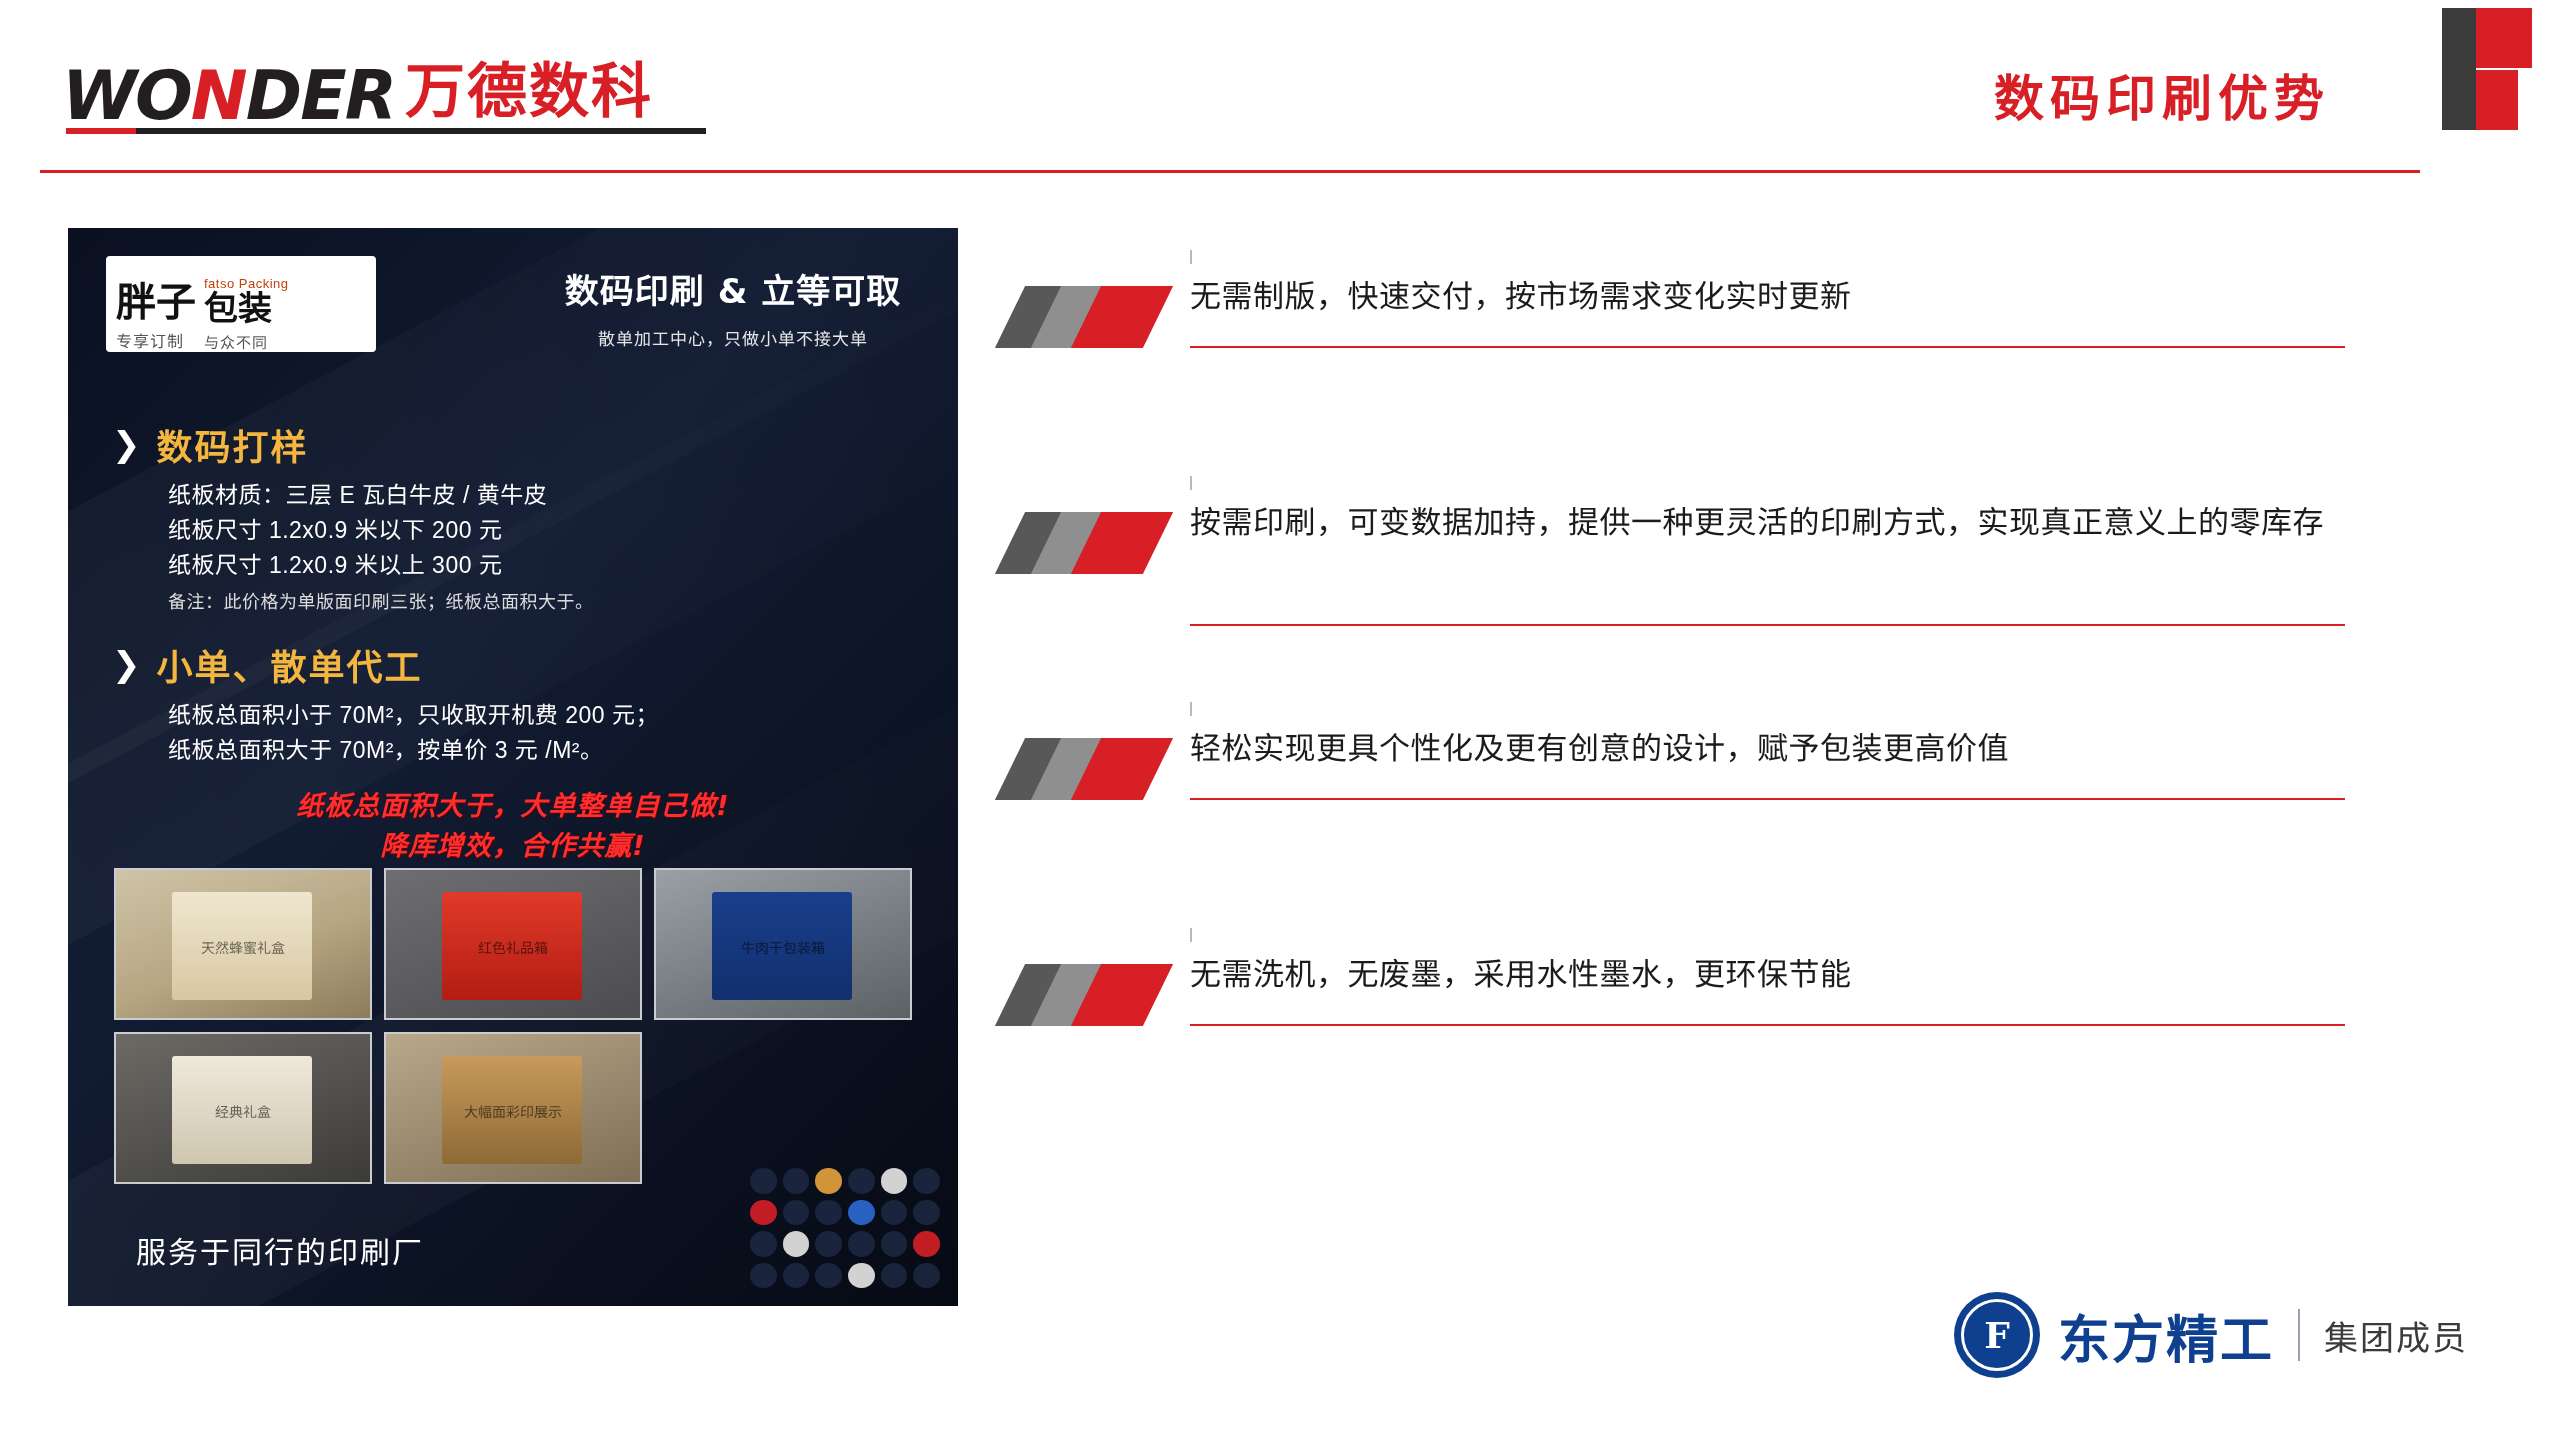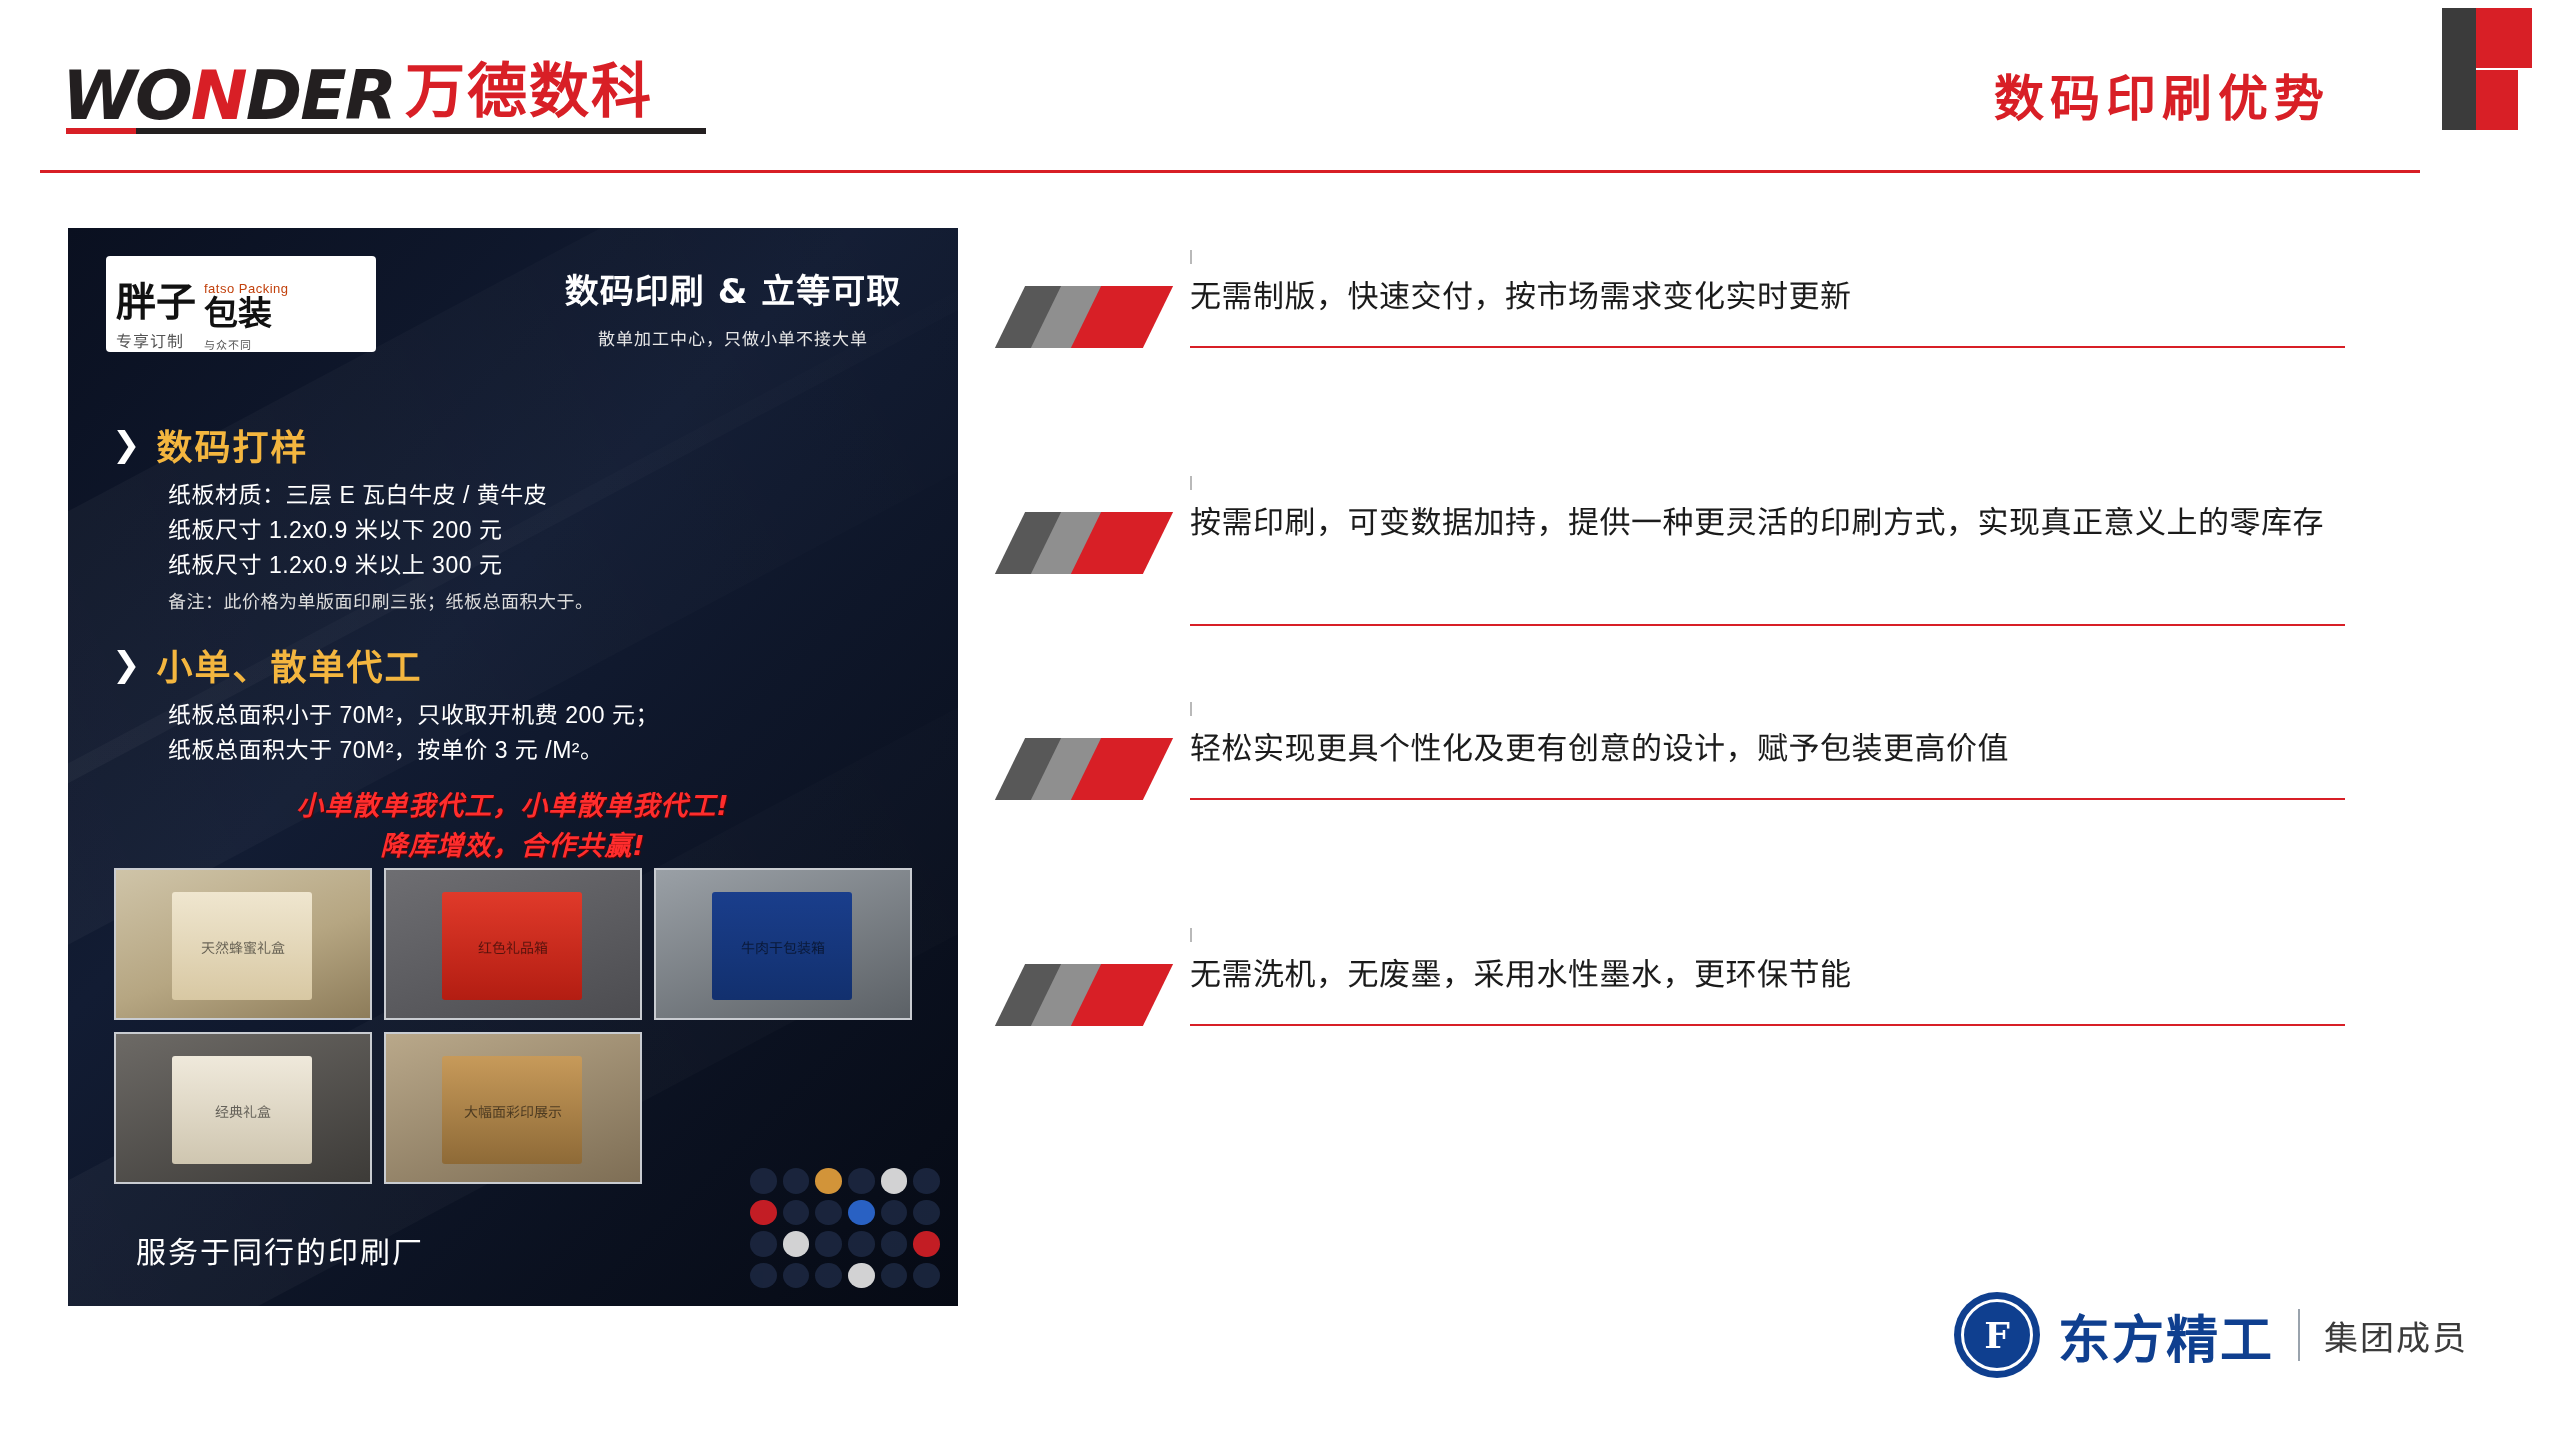--- a/index.html
+++ b/index.html
@@ -163,21 +163,21 @@
     font-size: 34px;
     color: #111;
     line-height: 1;
   }
   .pb-logo .fatso {
     font-size: 13px;
     color: #c2410c;
     letter-spacing: 0.5px;
   }
   .pb-logo .bz-sub {
-    font-size: 11px;
+    font-size: 15px;
     color: #555;
     letter-spacing: 1px;
     margin-top: 6px;
   }
   .pb-logo .col {
     display: flex; flex-direction: column; justify-content: center;
   }
   .pb-logo .col + .col { margin-left: 8px; }
 
   .poster-head {
@@ -481,21 +481,21 @@
 
   <div class="sec-title" style="left:44px; top:410px;">
     <span class="arrow-glyph">❯</span>
     <span>小单、散单代工</span>
   </div>
   <div class="poster-lines" style="left:100px; top:470px; width:760px;">
     <div>纸板总面积小于 70M²，只收取开机费 200 元；</div>
     <div>纸板总面积大于 70M²，按单价 3 元 /M²。</div>
   </div>
 
-  <div class="slogan" style="top:558px;">小单散单我代工，小单散单我代工!</div>
+  <div class="slogan" style="top:558px;">纸板总面积大于，大单整单自己做!</div>
   <div class="slogan" style="top:598px;">降库增效，合作共赢!</div>
 
   <div class="photo-grid">
     <div class="photo ph1">
         <div class="box-a"></div>
         <div class="mini-label">天然蜂蜜礼盒</div>
       </div>
     <div class="photo ph2">
         <div class="box-a"></div>
         <div class="mini-label">红色礼品箱</div>

